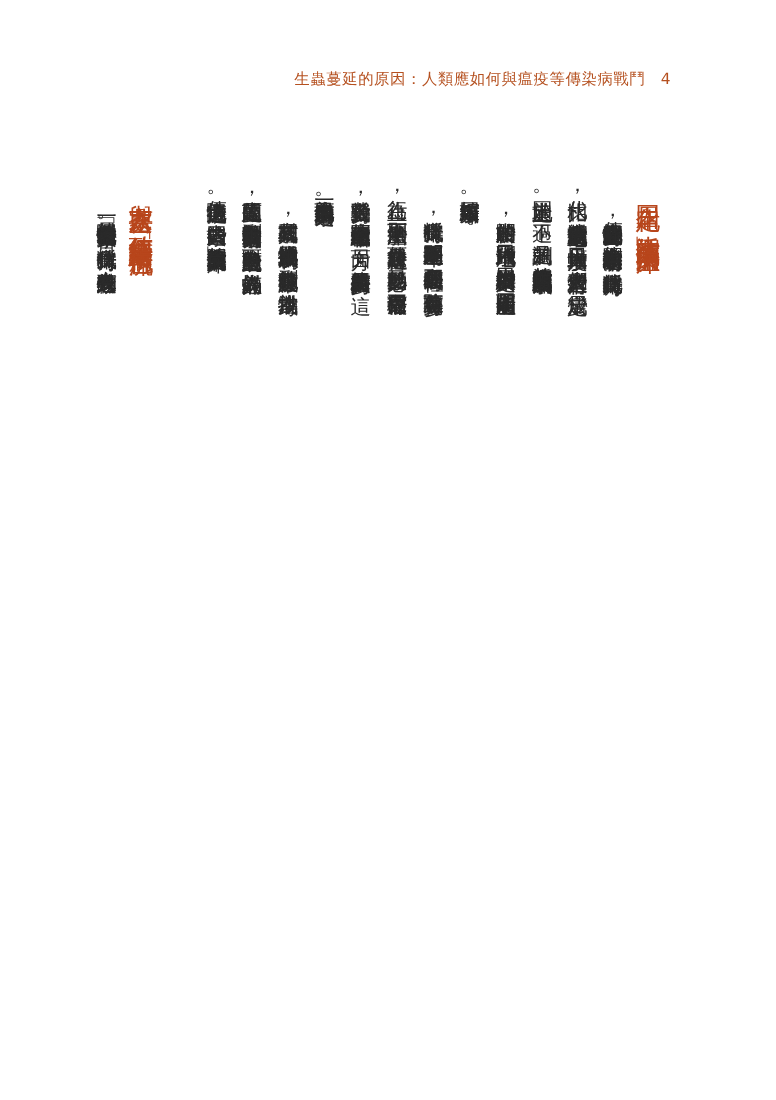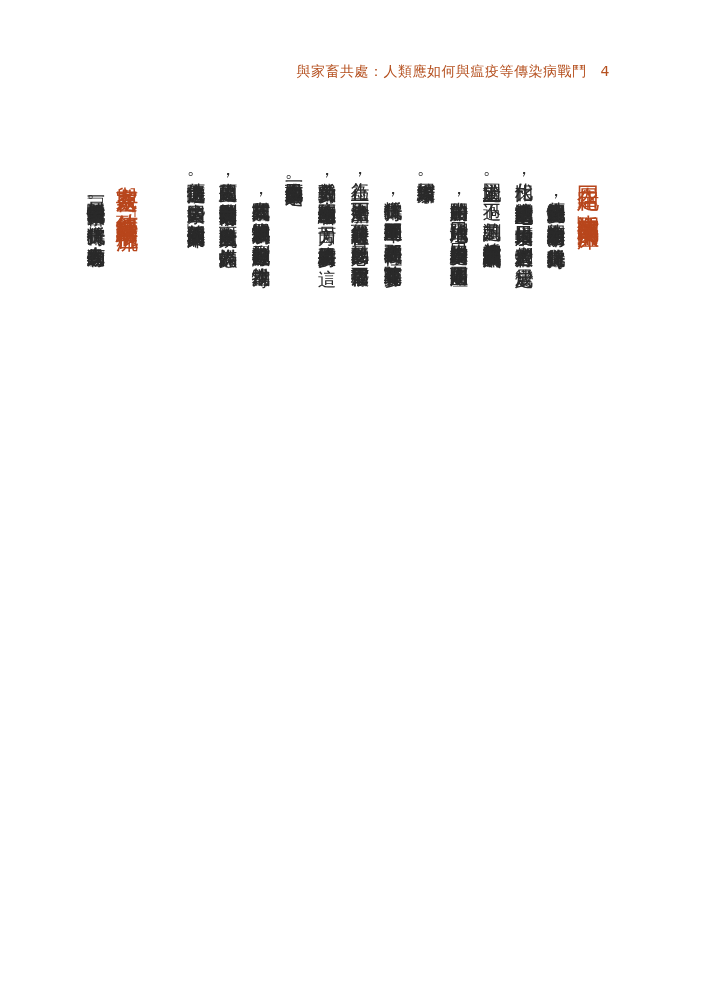--- a/index.html
+++ b/index.html
@@ -8,21 +8,21 @@
   .header .page { margin-left:14px; }
   .page-body { position:absolute; top:168px; left:80px; width:540px; height:780px; }
   .col { position:absolute; top:0; writing-mode:vertical-rl; text-orientation:upright; font-size:18.5px; line-height:1; letter-spacing:0.3px; color:#2a2a2a; white-space:nowrap; }
   .col.heading { font-size:22.5px; color:#b8461c; letter-spacing:1px; font-weight:normal; }
   .col.indent { padding-top:19px; }
 </style>
 </head>
 <body>
 
 <div class="header">
-  <span>與家畜共處：人類應如何與瘟疫等傳染病戰鬥</span><span class="page">4</span>
+  <span>生蟲蔓延的原因：人類應如何與瘟疫等傳染病戰鬥</span><span class="page">4</span>
 </div>
 
 <div class="page-body">
 
   <div class="col heading" style="left:497px;">因定居化　「生活空間」成為傳染病的溫床</div>
 
   <div class="col indent" style="left:466px;">傳染病產生戲劇性變化的時間，約在人類開始農耕的一萬一千年前左右。此時與狩獵採集時</div>
   <div class="col" style="left:434px;">代相比，演變成多數人生活於狹窄的土地上，且人口大幅度增加，人們營造大型村落，變成定居</div>
   <div class="col" style="left:402px;">於固定土地上。不過，諷刺的是，新的生活方式使得人們與延續至今的傳染病戰爭正式展開。</div>
 

